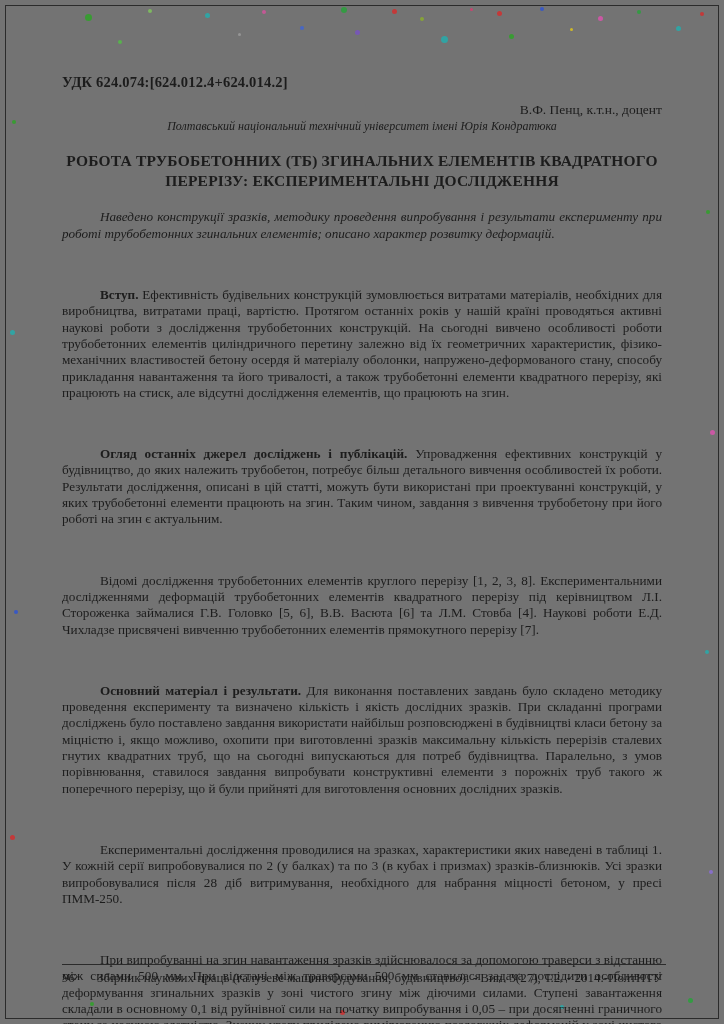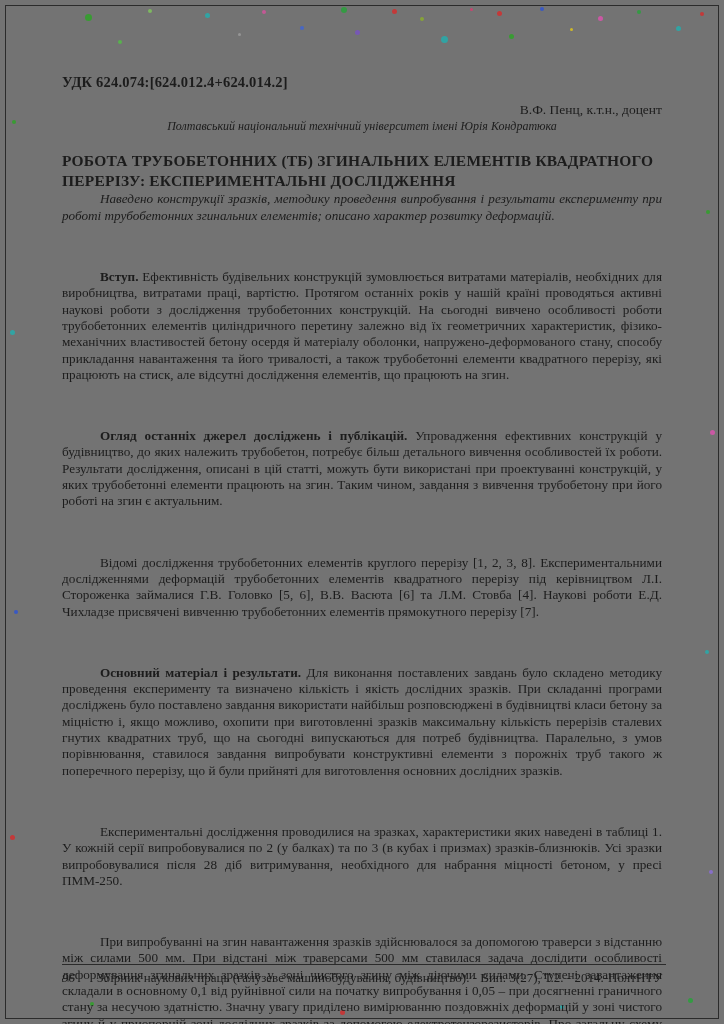--- a/index.html
+++ b/index.html
@@ -52,23 +52,25 @@
     line-height: 17px;
   }
   .affiliation-line {
     text-align: center;
     font-style: italic;
     font-size: 12px;
     line-height: 17px;
     margin-bottom: 16px;
   }
   .article-title {
+    text-align: center;
     font-weight: bold;
     font-size: 15.5px;
     line-height: 1.3;
+    margin-bottom: 18px;
     letter-spacing: 0.2px;
   }
   .abstract {
     font-style: italic;
     font-size: 13.2px;
     line-height: 16.4px;
     text-align: justify;
     text-indent: 38px;
   }
   .keywords {

